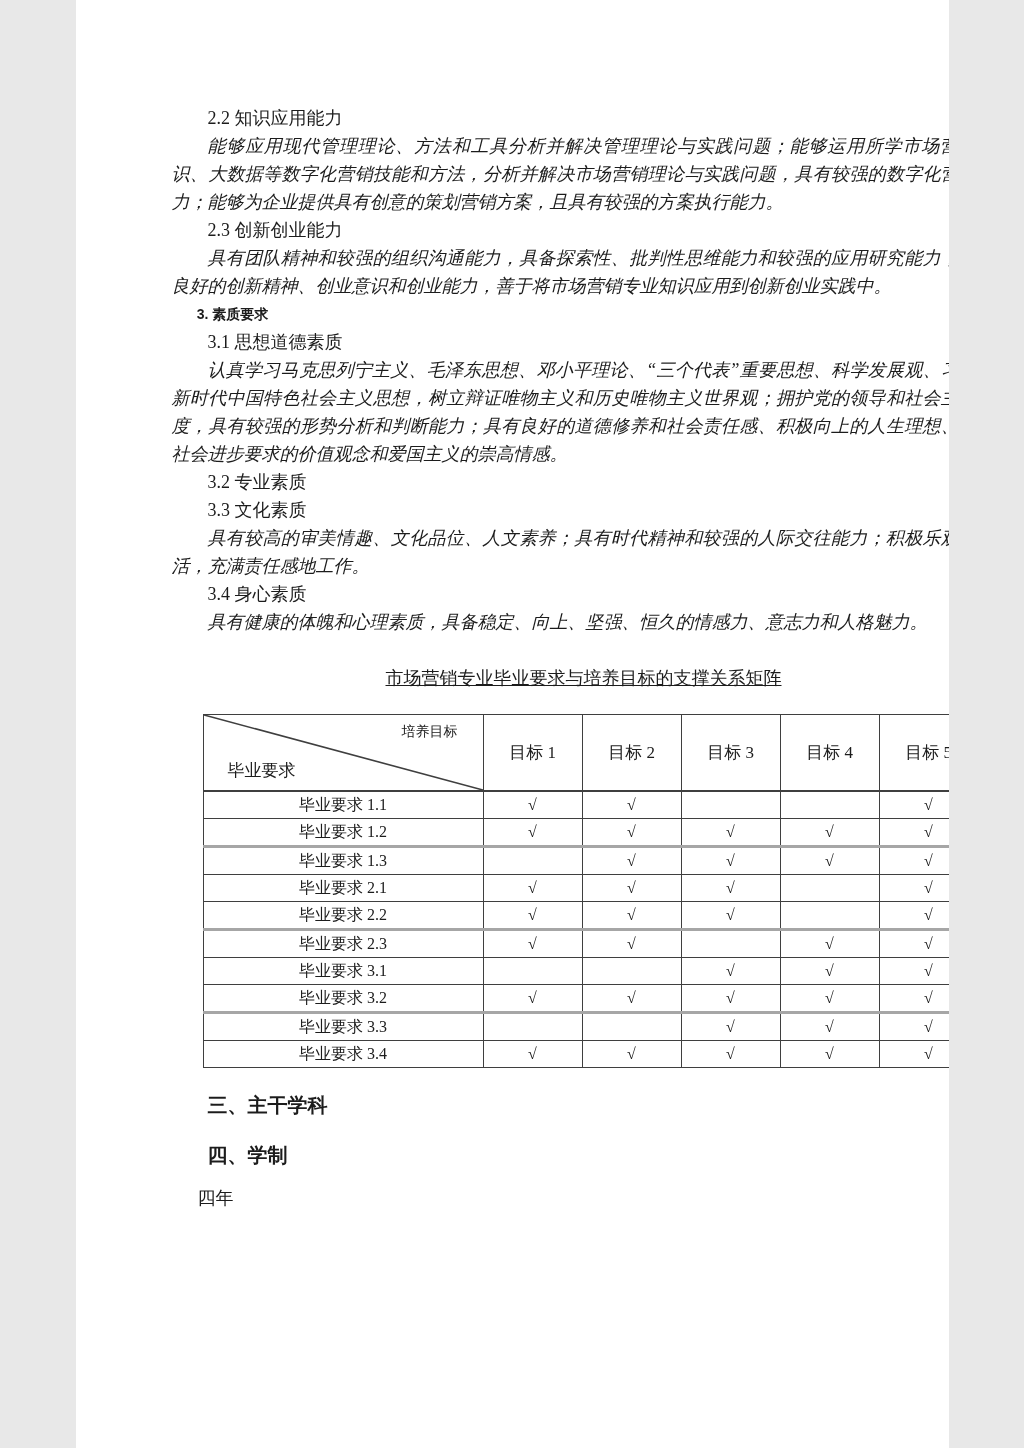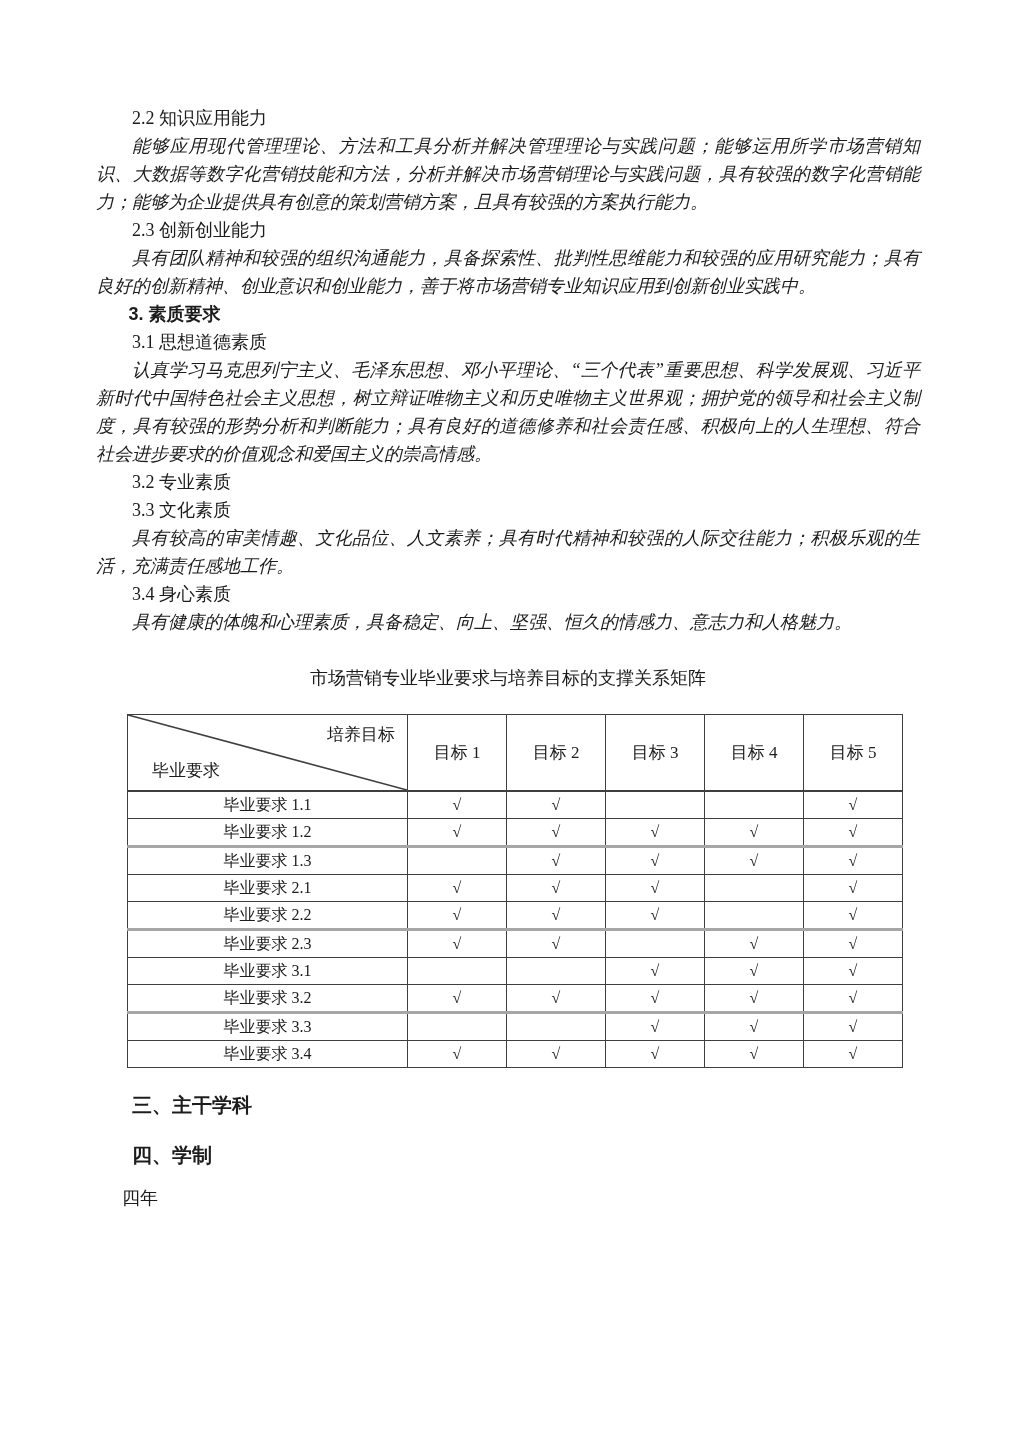--- a/index.html
+++ b/index.html
@@ -1,18 +1,18 @@
 <!DOCTYPE html>
 <html><head>
 <meta charset="utf-8">
 <style>
   html, body { margin: 0; padding: 0; background: #e8e8e8; }
   .page {
     position: relative;
-    width: 1024px;
+    width: 873px;
     height: 1448px;
     margin: 0 auto;
     background: #ffffff;
     font-family: "Liberation Serif", "DejaVu Serif", serif;
     color: #1c1c1c;
     overflow: hidden;
   }
   .content {
     position: absolute;
     left: 96px;
@@ -27,32 +27,33 @@
   }
   .sec-para {
     font-size: 18px;
     line-height: 28px;
     text-indent: 2em;
     margin: 0;
     text-align: justify;
     font-style: italic;
   }
   .sec-subbold {
-    font-size: 18px;
+    font-size: 14px;
     line-height: 28px;
     text-indent: 1.8em;
     margin: 0;
     font-weight: bold;
     font-family: "Liberation Sans", "DejaVu Sans", sans-serif;
   }
   .table-title {
     font-size: 18px;
     line-height: 28px;
     text-align: center;
     margin: 28px 0 22px 0;
+    text-decoration: underline;
   }
   table.matrix {
     border-collapse: collapse;
     table-layout: fixed;
     width: 776px;
     margin-left: 31px;
     background: #ffffff;
   }
   .matrix th, .matrix td {
     border: 1px solid #3f3f3f;
@@ -71,22 +72,22 @@
   }
   .corner svg {
     position: absolute;
     left: 0; top: 0;
     width: 100%; height: 100%;
     display: block;
   }
   .corner-top {
     position: absolute;
     top: 8px;
-    right: 12px;
-    font-size: 17px;
+    right: 25px;
+    font-size: 14px;
   }
   .corner-bottom {
     position: absolute;
     bottom: 8px;
     left: 24px;
     font-size: 17px;
   }
   .matrix tbody td {
     height: 26px;
     line-height: 26px;

